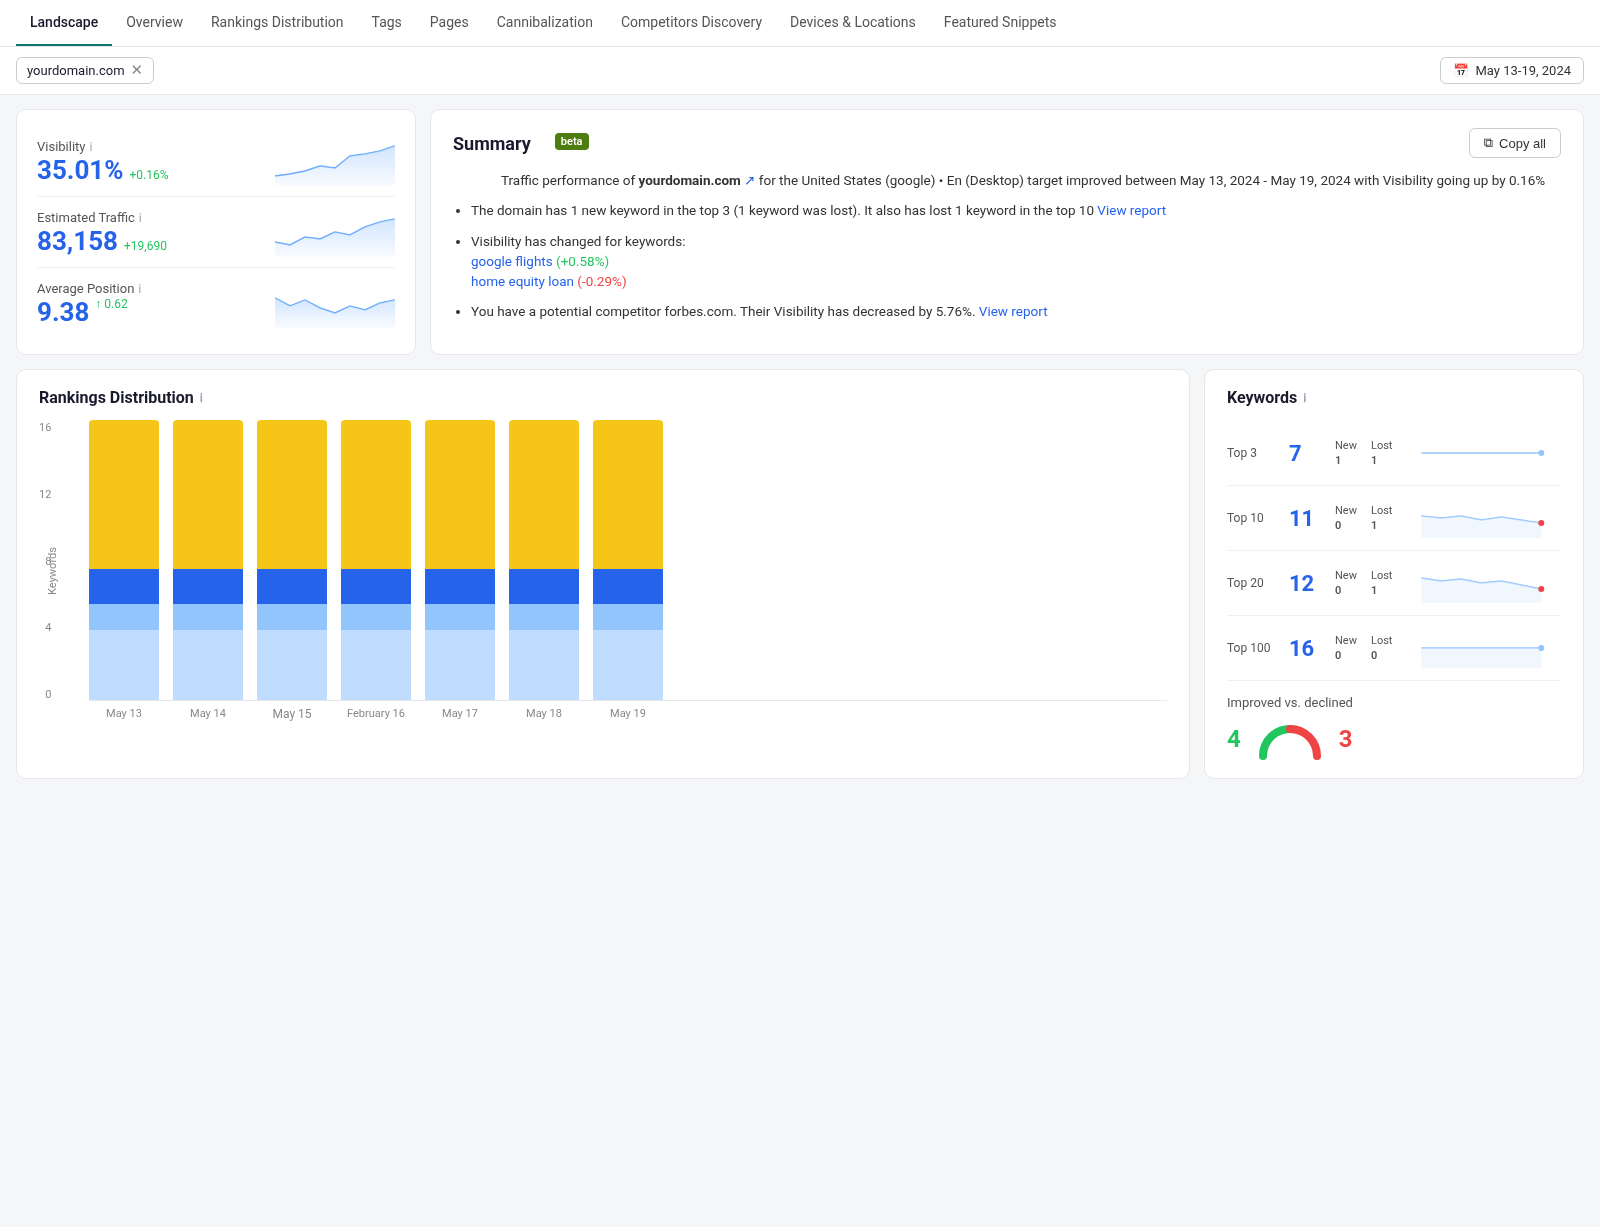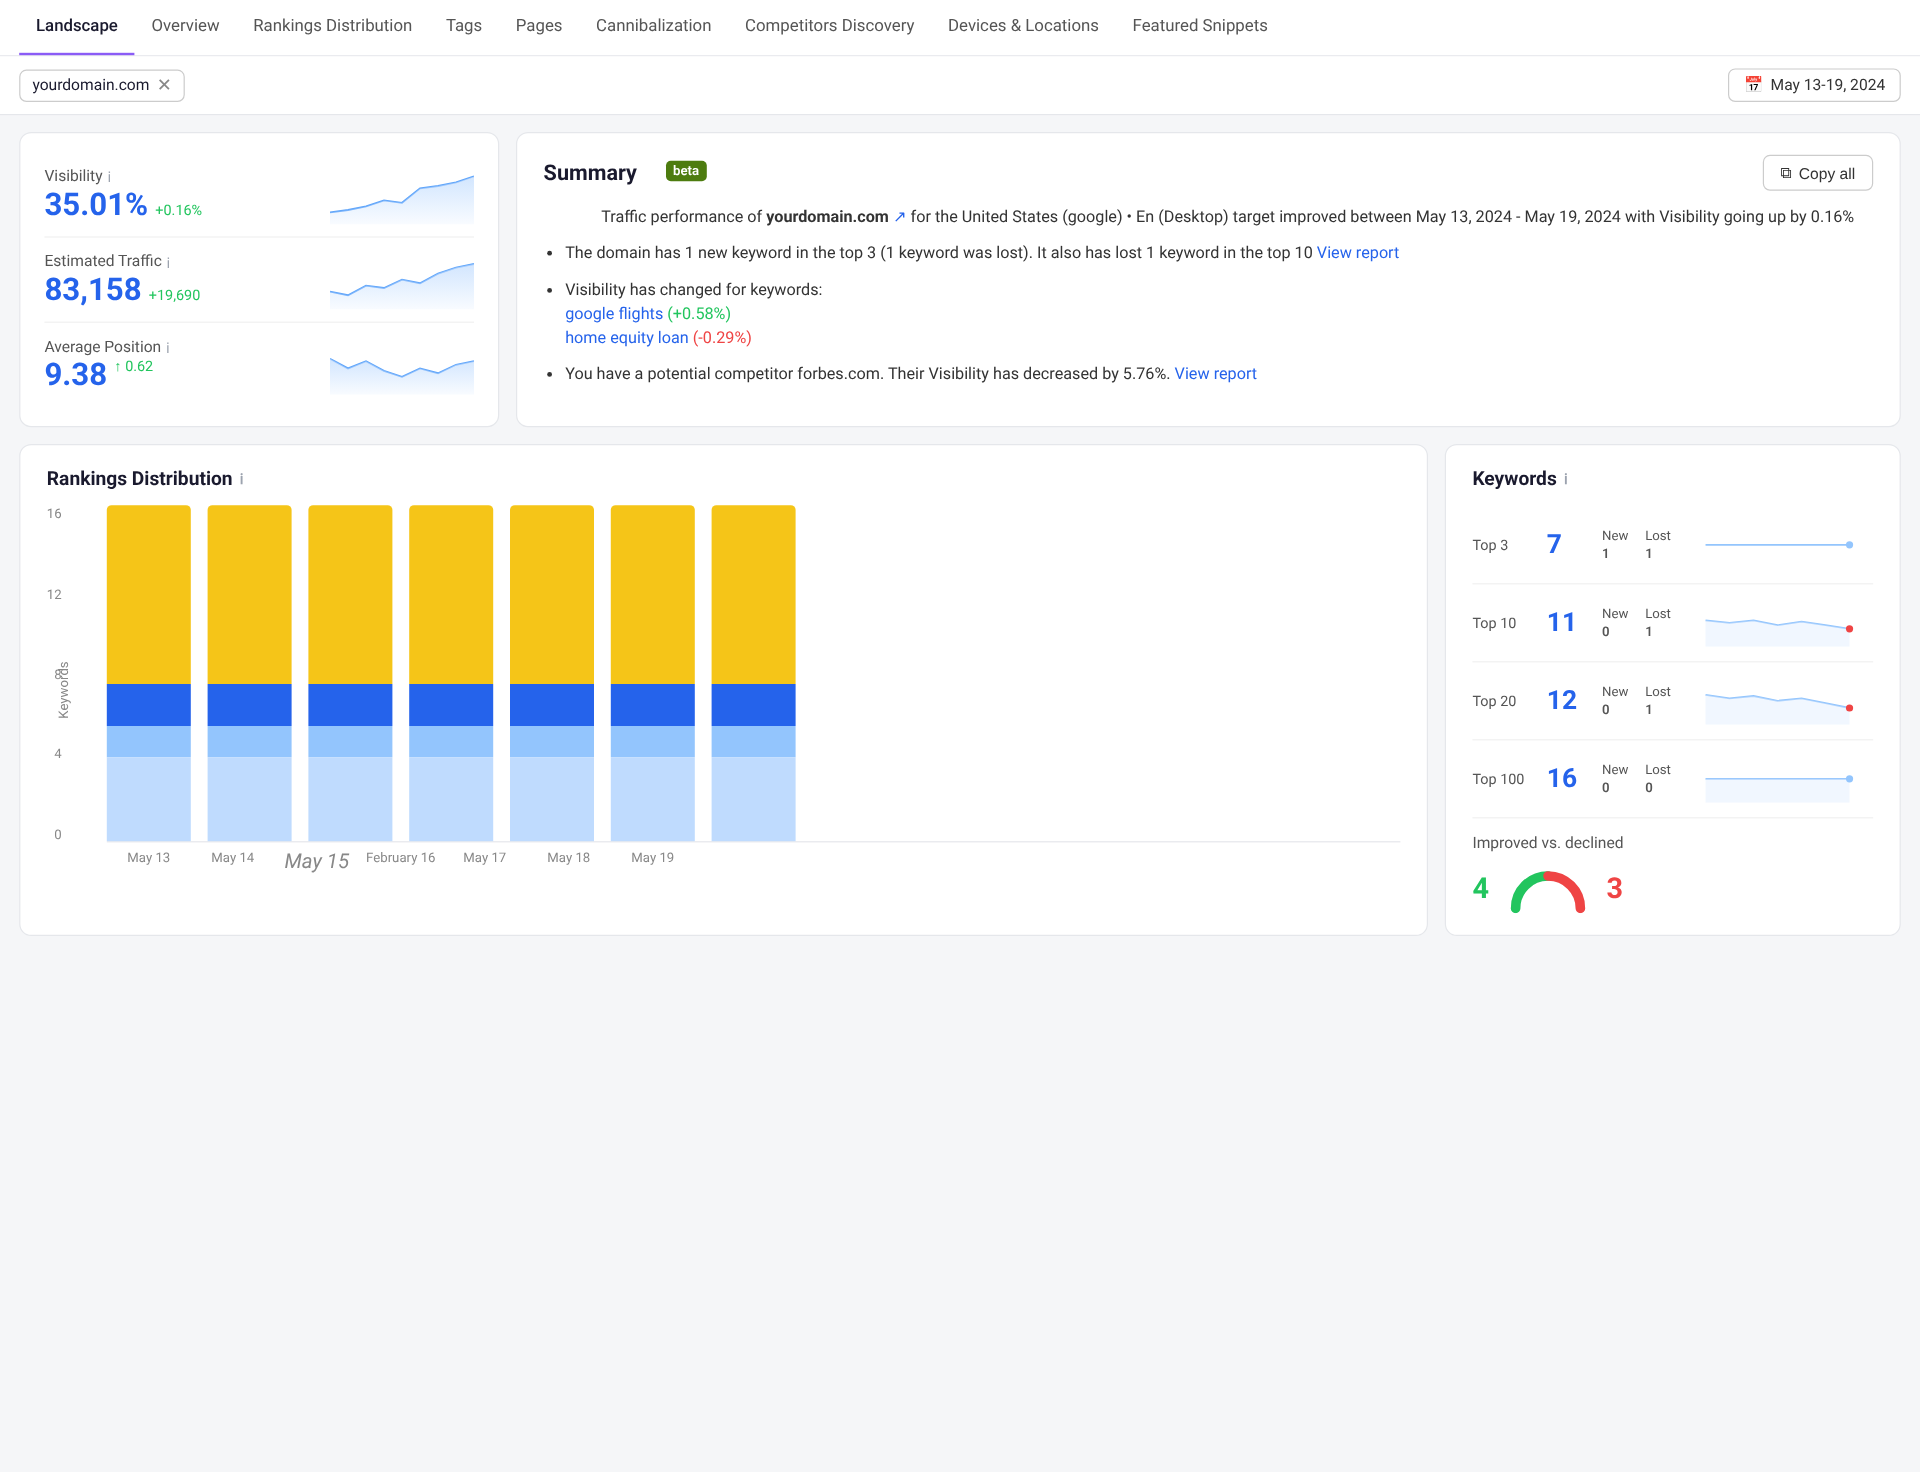--- a/index.html
+++ b/index.html
@@ -1,21 +1,21 @@
 <!DOCTYPE html>
 <html><head>
   <meta charset="utf-8">
   <style>
     * { box-sizing: border-box; margin: 0; padding: 0; }
     body { font-family: -apple-system, BlinkMacSystemFont, 'Segoe UI', Roboto, sans-serif; background: #f5f6f8; font-size: 14px; color: #1a1a2e; }
 
     
     .nav { background: #fff; border-bottom: 1px solid #e5e7eb; padding: 0 16px; display: flex; align-items: center; gap: 0; }
     .nav-item { padding: 14px 14px; font-size: 14px; color: #555; cursor: pointer; white-space: nowrap; border-bottom: 2px solid transparent; }
-    .nav-item.active { color: #1a1a2e; border-bottom: 2px solid #8b5cf6; font-weight: 500; }
+    .nav-item.active { color: #1a1a2e; border-bottom: 2px solid #0f766e; font-weight: 500; }
 
     
     .toolbar { background: #fff; padding: 10px 16px; display: flex; align-items: center; justify-content: space-between; border-bottom: 1px solid #e5e7eb; }
     .domain-pill { display: flex; align-items: center; gap: 6px; border: 1.5px solid #ccc; border-radius: 6px; padding: 5px 10px; font-size: 13px; }
     .domain-pill .x-btn { color: #888; cursor: pointer; font-size: 15px; line-height: 1; }
     .date-pill { display: flex; align-items: center; gap: 6px; border: 1.5px solid #ccc; border-radius: 6px; padding: 5px 12px; font-size: 13px; color: #333; }
 
     
     .main { padding: 14px 16px; display: flex; flex-direction: column; gap: 14px; }
 
@@ -269,24 +269,24 @@
           </div>
 
           <div style="display:flex;flex-direction:column-reverse;flex:1;max-width:70px;">
             <div style="height:70px;background:#bfdbfe;"></div>
             <div style="height:26px;background:#93c5fd;"></div>
             <div style="height:35px;background:#2563eb;"></div>
             <div style="height:149px;background:#f5c518;border-radius:4px 4px 0 0;"></div>
           </div>
         </div>
 
-        <div style="display:flex;margin-top:6px;">
+        <div style="display:flex;gap:14px;margin-top:6px;">
           <div style="flex:1;max-width:70px;text-align:center;font-size:11px;color:#888;">May 13</div>
           <div style="flex:1;max-width:70px;text-align:center;font-size:11px;color:#888;">May 14</div>
-          <div style="flex:1;max-width:70px;text-align:center;font-size:17px;color:#888;font-style:italic;">May 15</div>
+          <div style="flex:1;max-width:70px;text-align:center;font-size:12px;color:#888;">May 15</div>
           <div style="flex:1;max-width:70px;text-align:center;font-size:11px;color:#888;">February 16</div>
           <div style="flex:1;max-width:70px;text-align:center;font-size:11px;color:#888;">May 17</div>
           <div style="flex:1;max-width:70px;text-align:center;font-size:11px;color:#888;">May 18</div>
           <div style="flex:1;max-width:70px;text-align:center;font-size:11px;color:#888;">May 19</div>
         </div>
       </div>
 
     </div>
 
     <div class="keywords-card">

